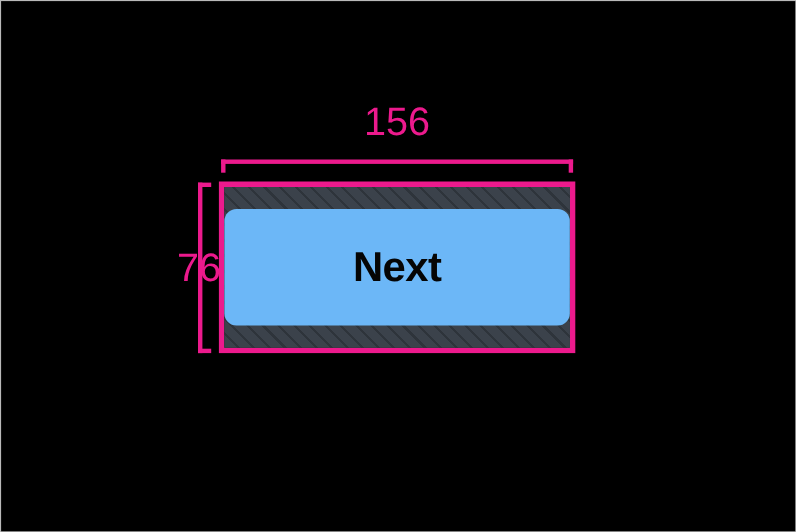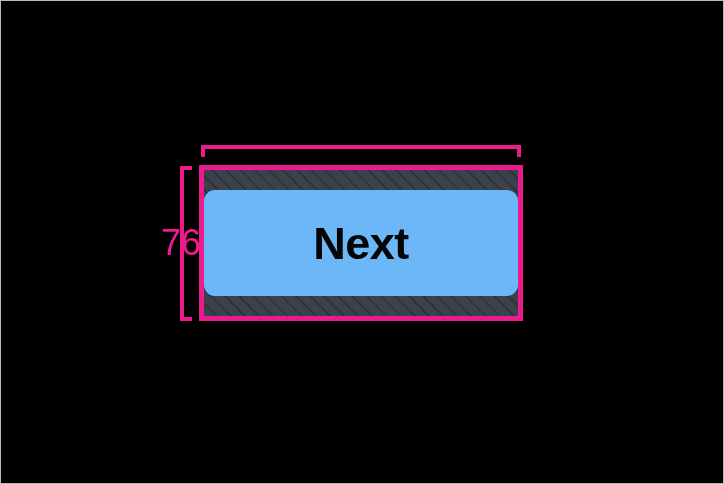--- a/index.html
+++ b/index.html
@@ -60,21 +60,21 @@
     width: 314px;
     height: 106px;
     box-sizing: border-box;
     background: #6cb7f7;
     border-radius: 11px;
     display: flex;
     align-items: center;
     justify-content: center;
     color: #050505;
     font-family: "Liberation Sans", sans-serif;
-    font-size: 45px;
+    font-size: 38px;
     font-weight: bold;
     letter-spacing: -0.5px;
     line-height: 1;
     user-select: none;
   }
 
   
   
   #bracket-width {
     position: absolute;
@@ -129,20 +129,21 @@
     left: 118px;
     top: 224px;
     margin-left: 42px;
   }
 </style>
 </head>
 <body>
 
 <div id="canvas">
 
+  <div class="dim-label" id="label-width">156</div>
 
   <div class="dim-label" id="label-height">76</div>
 
   <div id="bracket-width"></div>
 
   <div id="bracket-height"></div>
 
   <div id="measure-box"></div>
 
   <div id="element-wrap">

